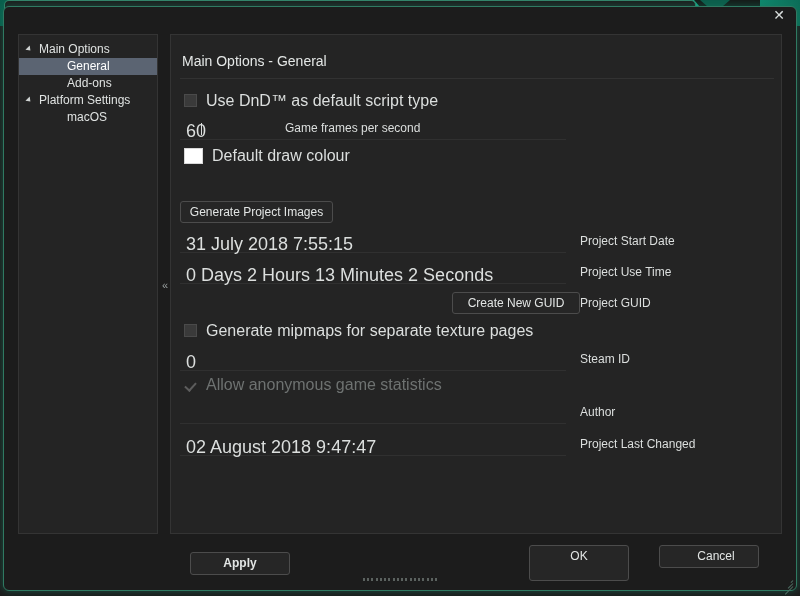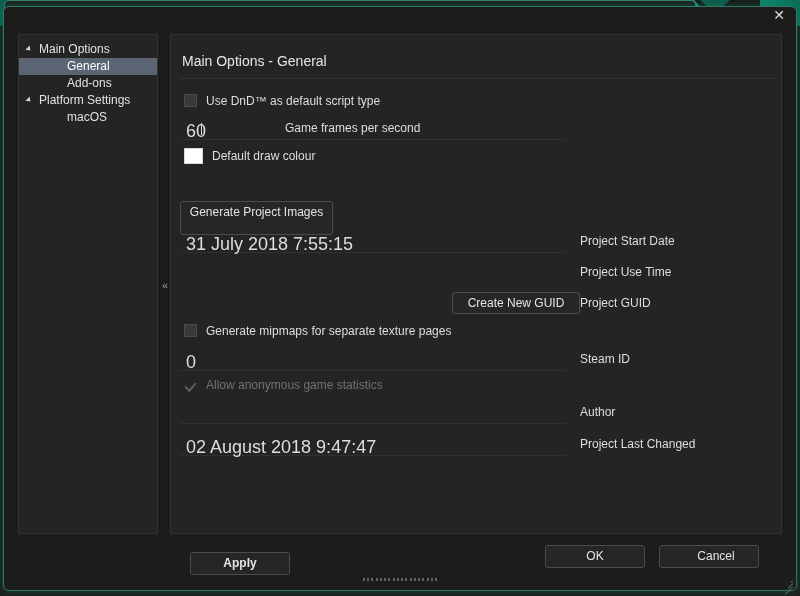--- a/index.html
+++ b/index.html
@@ -213,21 +213,21 @@
     position: absolute;
     left: 3px; top: 2px;
     width: 5px; height: 9px;
     border: solid #5d5d5d;
     border-width: 0 2px 2px 0;
     transform: rotate(42deg);
   }
   .cbox-label {
     position: absolute;
     top: 3px;
-    font-size: 12px;
+    font-size: 16px;
     color: #dcdfde;
     white-space: nowrap;
     line-height: 14px;
   }
   .cbox-label.dim { color: #6e7271; }
 
   
   .tinput {
     position: absolute;
     left: 0; top: 0;
@@ -270,21 +270,21 @@
     font-family: "Liberation Sans", sans-serif;
     text-align: center;
     cursor: pointer;
     box-sizing: border-box;
     padding: 0;
   }
 
   #gen-images-btn {
     position: absolute;
     left: 9px; top: 166px;
-    width: 153px; height: 34px;
+    width: 153px; height: 22px;
     line-height: 20px;
   }
   #new-guid-btn {
     position: absolute;
     left: 272px; top: 0px;
     width: 128px; height: 22px;
     line-height: 20px;
   }
 
   
@@ -296,22 +296,22 @@
   }
   #apply-btn {
     position: absolute;
     left: 186px; top: 14px;
     width: 100px; height: 23px;
     line-height: 21px;
     font-weight: bold;
   }
   #ok-btn {
     position: absolute;
-    left: 541px; top: 7px;
-    width: 100px; height: 23px;
+    left: 525px; top: 7px;
+    width: 100px; height: 36px;
     line-height: 21px;
   }
   #cancel-btn {
     position: absolute;
     left: 655px; top: 7px;
     width: 100px; height: 23px;
     line-height: 21px;
     padding-left: 14px;
   }
 
@@ -432,20 +432,23 @@
       <div class="btn" id="gen-images-btn">Generate Project Images</div>
 
       <div class="row" style="top:195px">
         <div class="tinput">
           <span class="tinput-val">31 July 2018 7:55:15</span>
         </div>
         <span class="field-label">Project Start Date</span>
       </div>
 
       <div class="row" style="top:226px">
+        <div class="tinput">
+          <span class="tinput-val">0 Days 2 Hours 13 Minutes 2 Seconds</span>
+        </div>
         <span class="field-label">Project Use Time</span>
       </div>
 
       <div class="row" style="top:257px">
         <div class="btn" id="new-guid-btn">Create New GUID</div>
         <span class="field-label">Project GUID</span>
       </div>
 
       <div class="row" style="top:286px">
         <span class="cbox"></span>

